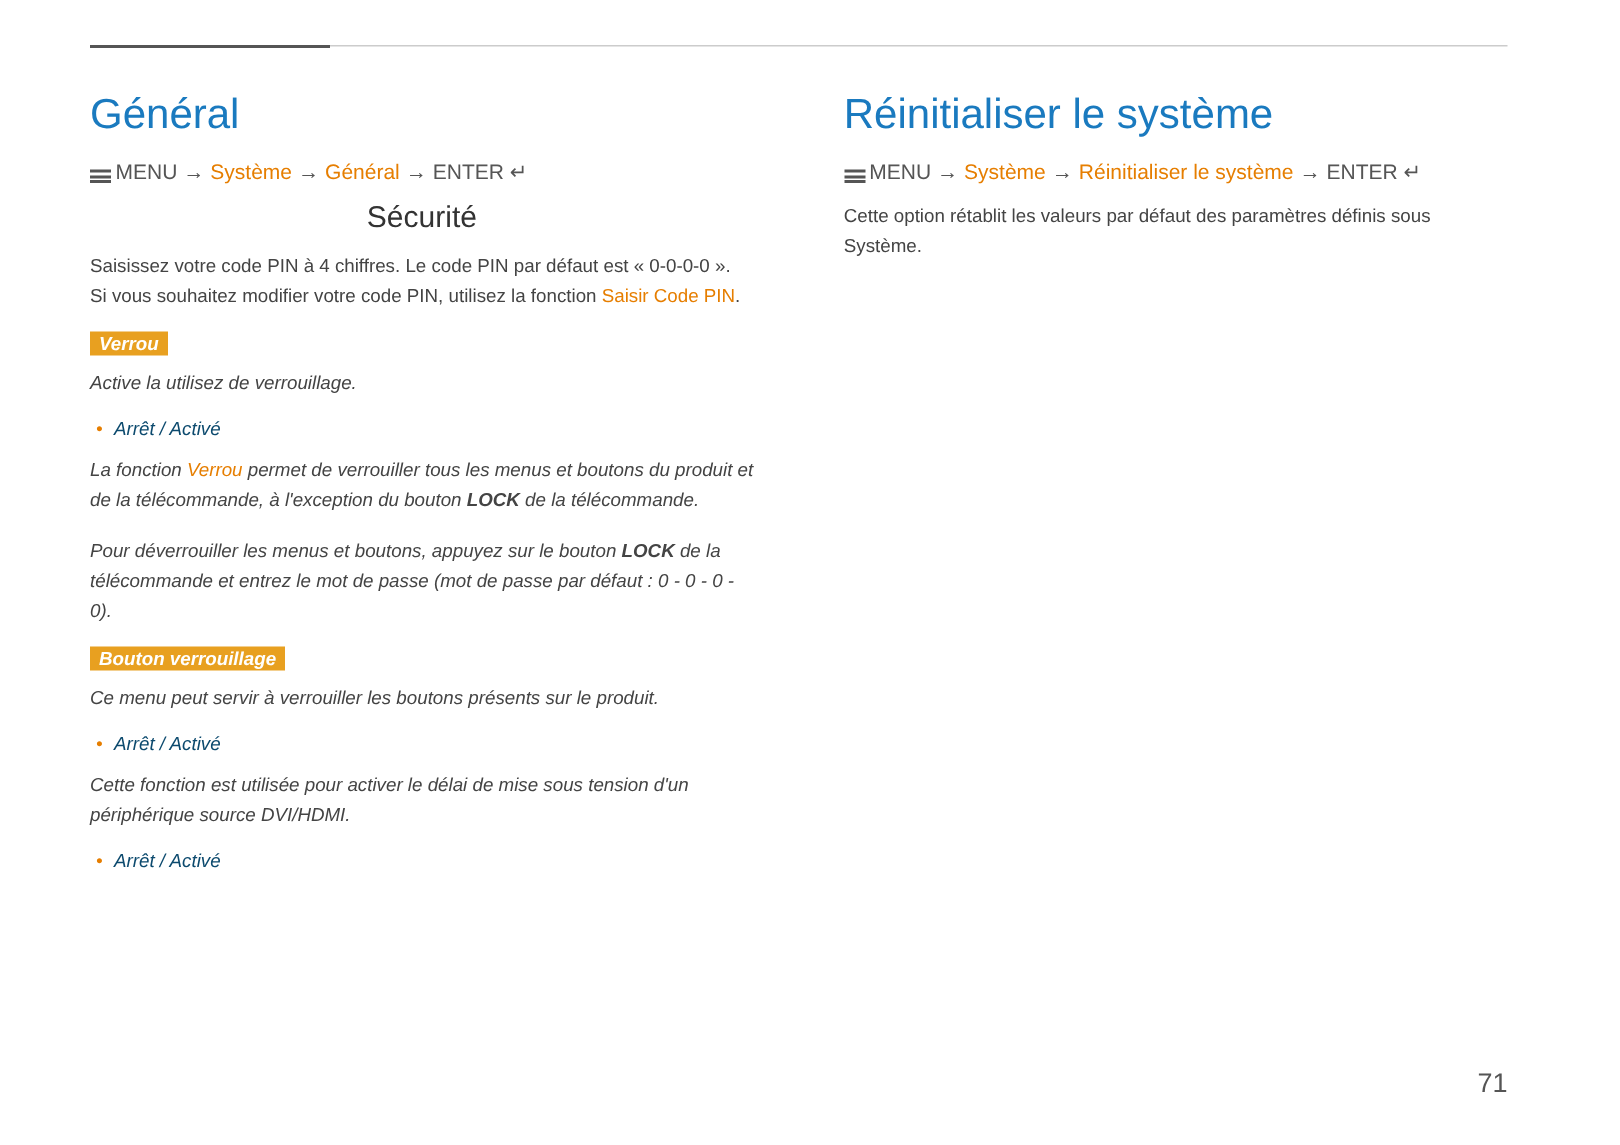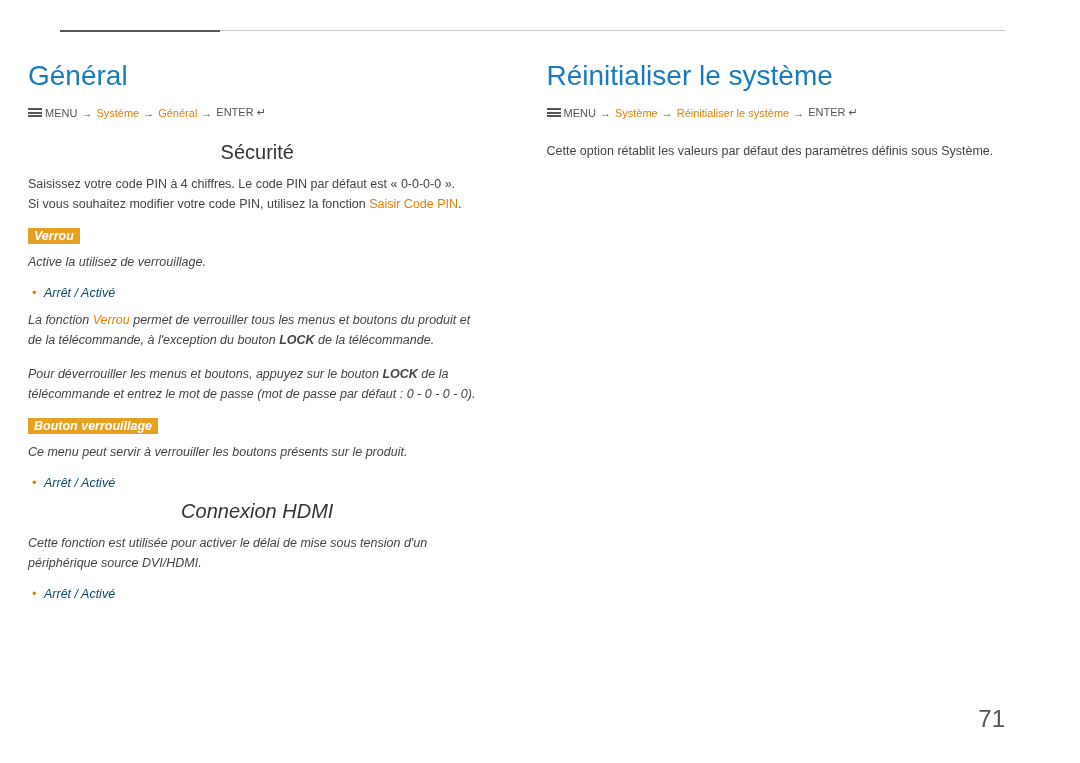--- a/index.html
+++ b/index.html
@@ -15,21 +15,21 @@
       color: #333333;
       width: 1080px;
       min-height: 763px;
       position: relative;
     }
 
     .page-container {
       width: 1065px;
       min-height: 763px;
       background: #ffffff;
-      padding: 40px 60px 40px 28px;
+      padding: 40px 60px 40px 60px;
       position: relative;
     }
 
     .top-divider {
       position: absolute;
       top: 30px;
       left: 60px;
       right: 60px;
       height: 1px;
       background: #cccccc;
@@ -61,25 +61,25 @@
     }
 
     h1.section-title {
       font-size: 28px;
       font-weight: 300;
       color: #1a7abf;
       margin-bottom: 14px;
     }
 
     .breadcrumb {
-      font-size: 11px;
+      font-size: 14px;
       color: #555555;
-      margin-bottom: 22px;
+      margin-bottom: 12px;
       display: flex;
-      align-items: center;
+      align-items: flex-end;
       flex-wrap: wrap;
       gap: 2px;
     }
 
     .breadcrumb .arrow {
       color: #555555;
       margin: 0 2px;
     }
 
     .breadcrumb .link {
@@ -137,21 +137,21 @@
 
     .link-orange {
       color: #e67e00;
       text-decoration: none;
     }
 
     .page-number {
       position: absolute;
       bottom: 30px;
       right: 60px;
-      font-size: 24px;
+      font-size: 18px;
       color: #555555;
       font-weight: 300;
     }
 
     .menu-icon {
       display: inline-flex;
       flex-direction: column;
       justify-content: space-between;
       width: 14px;
       height: 9px;
@@ -216,21 +216,20 @@
 
       <div class="section-divider">
         <div class="highlight-box">Bouton verrouillage</div>
         <div class="section-body">Ce menu peut servir à verrouiller les boutons présents sur le produit.</div>
         <ul class="bullet-list">
           <li>Arrêt / Activé</li>
         </ul>
       </div>
 
       <div class="section-divider">
-        <h2 class="subsection-title">Connexion HDMI</h2>
         <div class="section-body">Cette fonction est utilisée pour activer le délai de mise sous tension d'un périphérique source DVI/HDMI.</div>
         <ul class="bullet-list">
           <li>Arrêt / Activé</li>
         </ul>
       </div>
 
     </div>
 
     <div class="right-column">
 

